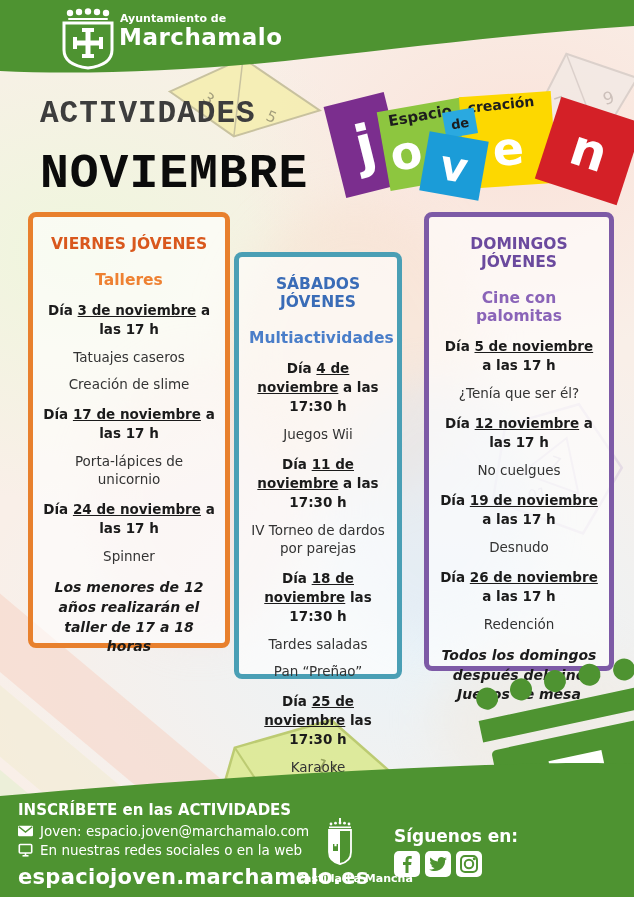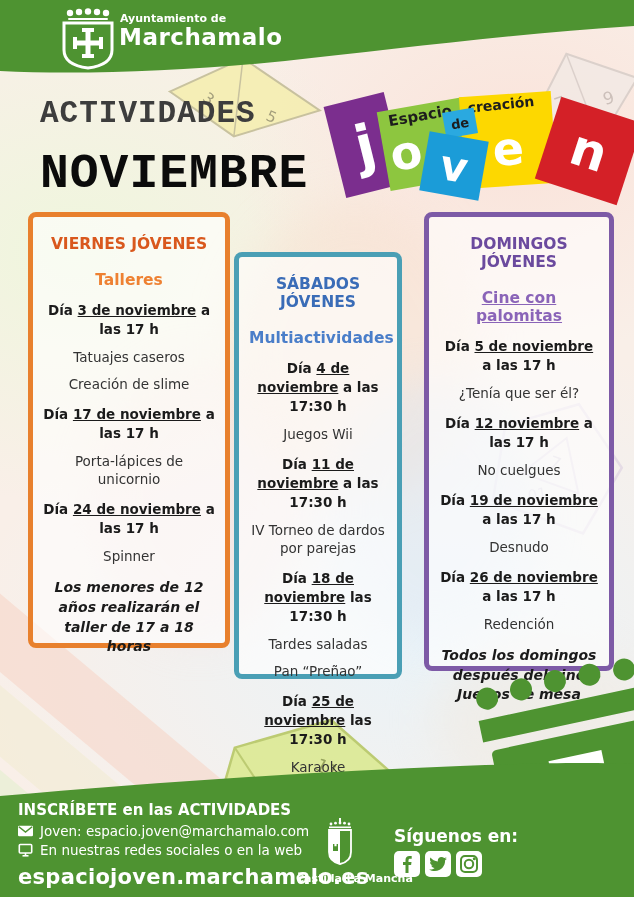--- a/index.html
+++ b/index.html
@@ -204,21 +204,21 @@
       <p class="ev-date"><span>Día </span><span class="u">18 de noviembre</span><span> las 17:30 h</span></p>
       <p class="ev-act">Tardes saladas</p>
       <p class="ev-act">Pan “Preñao”</p>
       <p class="ev-date"><span>Día </span><span class="u">25 de noviembre</span><span> las 17:30 h</span></p>
       <p class="ev-act">Karaoke</p>
     </div>
 
 </div>
 <div class="column" id="col-2" style="border-color: rgb(125, 90, 166);">
   <div class="col-title" style="color: rgb(107, 74, 158);">DOMINGOS JÓVENES</div>
-  <div class="col-subtitle" style="color: rgb(138, 100, 184); text-decoration: underline;">Cine con palomitas</div>
+  <div class="col-subtitle" style="color: rgb(138, 100, 184);">Cine con palomitas</div>
   <div class="col-events">
       <p class="ev-date"><span>Día </span><span class="u">5 de noviembre</span><span> a las 17 h</span></p>
       <p class="ev-act">¿Tenía que ser él?</p>
       <p class="ev-date"><span>Día </span><span class="u">12 noviembre</span><span> a las 17  h</span></p>
       <p class="ev-act">No cuelgues</p>
       <p class="ev-date"><span>Día </span><span class="u">19 de noviembre</span><span> a las 17 h</span></p>
       <p class="ev-act">Desnudo</p>
       <p class="ev-date"><span>Día </span><span class="u">26 de noviembre</span><span> a las 17 h</span></p>
       <p class="ev-act">Redención</p>
     </div>

